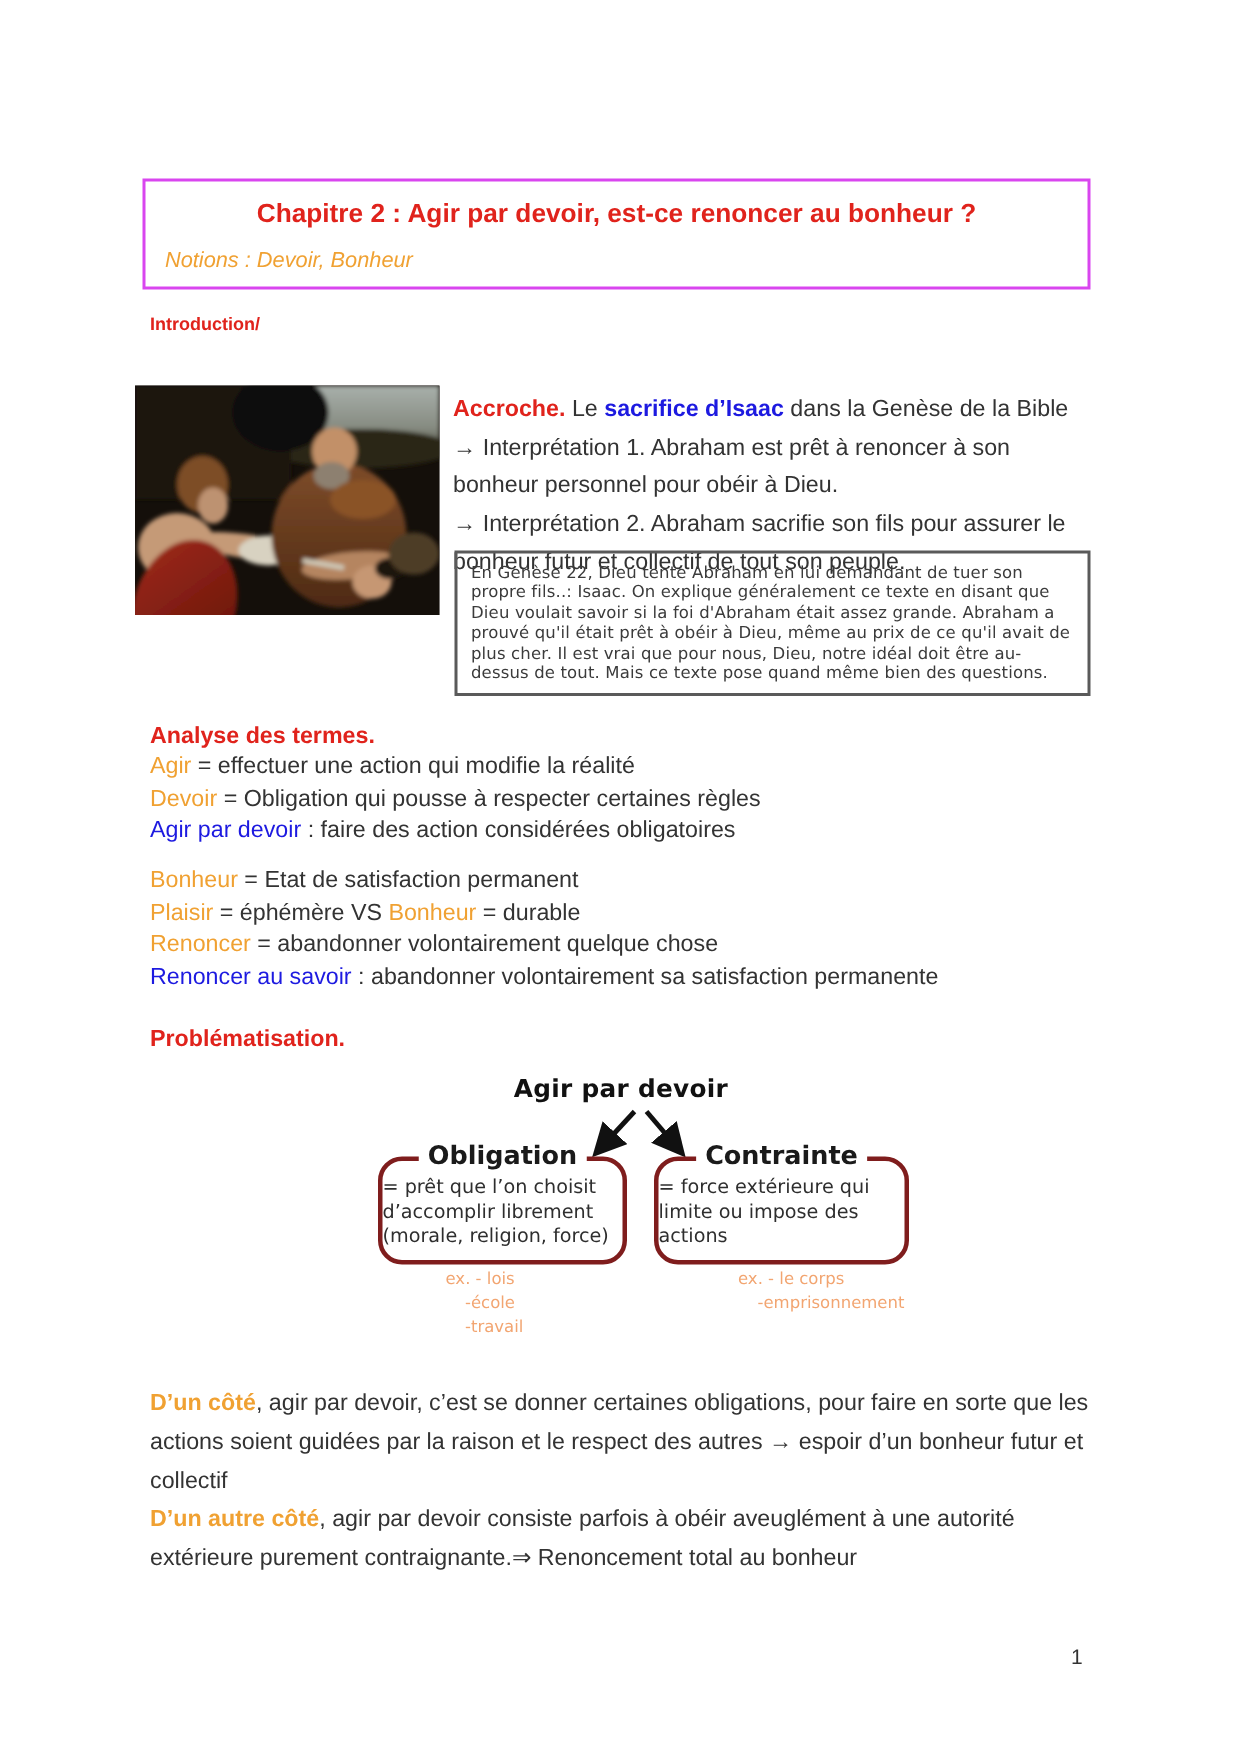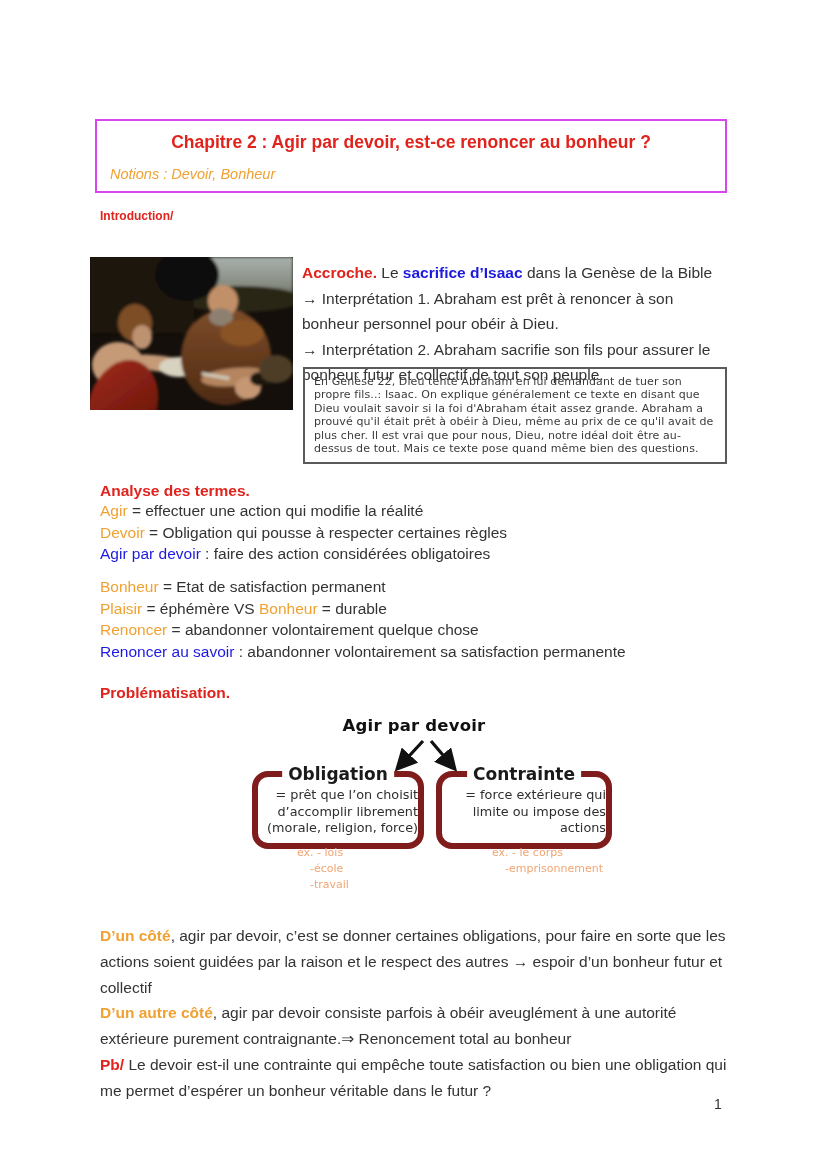--- a/index.html
+++ b/index.html
@@ -50,22 +50,22 @@
   .term-orange{color:#f0a132;text-align:right;}
   .term-blue{color:#1d1ae0;}
   
   .diagram-root{
     position:absolute;left:0;top:716px;width:828px;text-align:center;
     font-family:"DejaVu Sans",sans-serif;font-size:16.5px;font-weight:bold;color:#111;
     letter-spacing:0.2px;
   }
   .diagram-arrows{position:absolute;left:381px;top:739px;}
   .node-box{
-    position:absolute;border:6px solid #7f1d1d;border-radius:16px;background:#fff;
-    font-family:"DejaVu Sans",sans-serif;text-align:right;
+    position:absolute;border:3px solid #7f1d1d;border-radius:16px;background:#fff;
+    font-family:"DejaVu Sans",sans-serif;text-align:left;
   }
   .node-left{left:252px;top:771px;width:160px;height:66px;}
   .node-right{left:436px;top:771px;width:164px;height:66px;}
   .node-title{
     position:absolute;top:-13px;left:50%;transform:translateX(-50%);
     background:#fff;padding:0 6px;white-space:nowrap;
     font-size:17px;font-weight:bold;color:#1a1a1a;
   }
   .node-body{padding-top:10px;font-size:12.8px;line-height:16.6px;color:#2e2e2e;}
   .examples{
@@ -206,18 +206,17 @@
   </div>
 
   <div class="examples examples-right">
     <p>ex. - le corps</p>
     <p class="indent">-emprisonnement</p>
   </div>
 
   <div class="conclusion">
     <p><span class="lead-orange">D’un côté</span><span>, agir par devoir, c’est se donner certaines obligations, pour faire en sorte que les actions soient guidées par la raison et le respect des autres → espoir d’un bonheur futur et collectif</span></p>
     <p><span class="lead-orange">D’un autre côté</span><span>, agir par devoir consiste parfois à obéir aveuglément à une autorité extérieure purement contraignante.⇒ Renoncement total au bonheur</span></p>
-    <p><span class="lead-red">Pb/</span><span> Le devoir est-il une contrainte qui empêche toute satisfaction ou bien une obligation qui me permet d’espérer un bonheur véritable dans le futur ?</span></p>
   </div>
 
   <p class="page-number">1</p>
 
 </div>
 
 </body></html>

